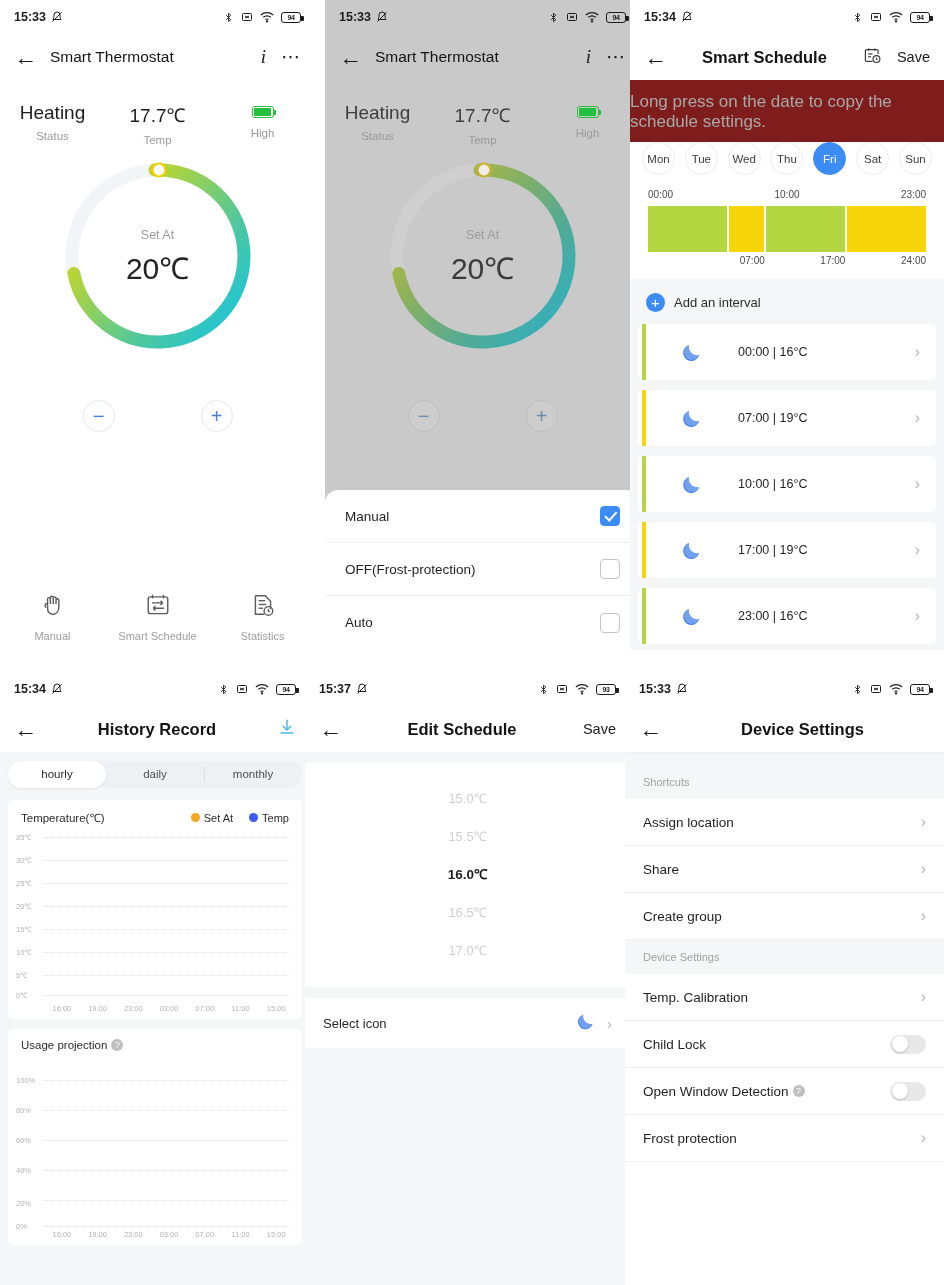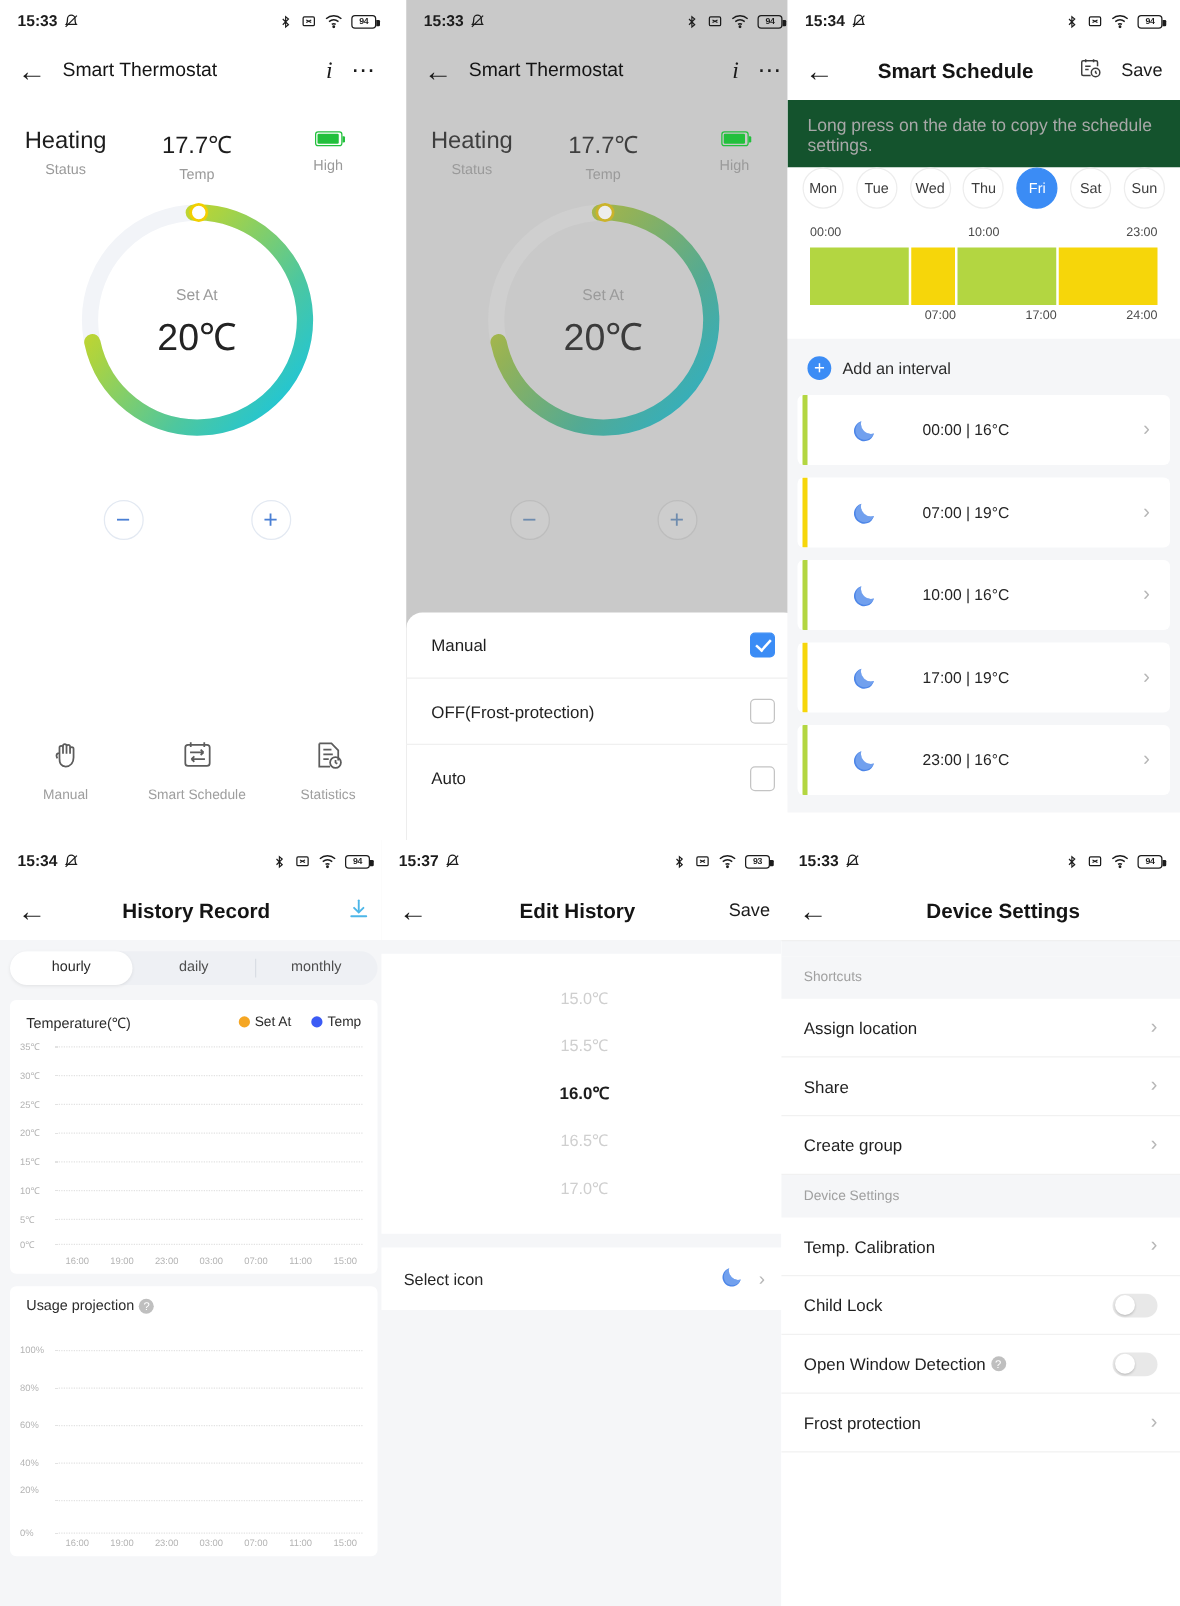--- a/index.html
+++ b/index.html
@@ -101,21 +101,21 @@
     border: 1.5px solid #c4c4c4; background: #fff;
   }
   .cbox.on {
     background: #3b8cf5; border-color: #3b8cf5;
     display: flex; align-items: center; justify-content: center;
   }
   .cbox.on::after {
     content: ""; width: 5px; height: 10px; border: solid #fff;
     border-width: 0 2.2px 2.2px 0; transform: rotate(42deg) translate(-0.5px,-1px);
   }
-  .hint { font-size: 14px; color: #a8a8a8; padding: 12px 16px 10px; background:#14532d; }
+  .hint { font-size: 17px; color: #a8a8a8; padding: 12px 0 10px; background:#7f1d1d; }
   .days { display: flex; justify-content: space-between; padding: 0 12px 14px; background:#fff; }
   .day {
     width: 33px; height: 33px; border-radius: 50%; border: 1px solid #ededed;
     display: flex; align-items: center; justify-content: center;
     font-size: 11.5px; color: #3c3c3c; background: #fff; cursor: pointer;
   }
   .day.active { background: #3b8cf5; border-color: #3b8cf5; color: #fff; }
   .timeline-wrap { background:#fff; padding: 0 18px 10px; }
   .tl-top, .tl-bot { display: flex; font-size: 10px; color: #4a4a4a; height: 14px; }
   .tl-bar { display: flex; height: 46px; gap: 2px; margin: 3px 0; }
@@ -728,21 +728,21 @@
         <div class="chart usage">
           <div class="grid-row" style="top:22px;left:28px;"></div>
             <div class="ytick" style="top:22px">100%</div>
           <div class="grid-row" style="top:52px;left:28px;"></div>
             <div class="ytick" style="top:52px">80%</div>
           <div class="grid-row" style="top:82px;left:28px;"></div>
             <div class="ytick" style="top:82px">60%</div>
           <div class="grid-row" style="top:112px;left:28px;"></div>
             <div class="ytick" style="top:112px">40%</div>
           <div class="grid-row" style="top:142px;left:28px;"></div>
-            <div class="ytick" style="top:134px">20%</div>
+            <div class="ytick" style="top:145px">20%</div>
           <div class="grid-row" style="top:168px;left:28px;"></div>
             <div class="ytick" style="top:168px">0%</div>
         </div>
         <div class="xaxis">
           <span class="xtick">16:00</span>
           <span class="xtick">19:00</span>
           <span class="xtick">23:00</span>
           <span class="xtick">03:00</span>
           <span class="xtick">07:00</span>
           <span class="xtick">11:00</span>
@@ -785,21 +785,21 @@
                 <circle cx="12" cy="17.5" r="1" fill="#1c1c1c"></circle>
               </svg>
           </span>
           <span class="batt">
               <span>93</span>
             </span>
         </div>
       </div>
       <div class="appbar">
         <span class="backarrow">←</span>
-        <span class="appbar-title centered">Edit History</span>
+        <span class="appbar-title centered">Edit Schedule</span>
         <span class="appbar-actions">
           <span class="save-label">Save</span>
         </span>
       </div>
     </div>
 
     <div class="p5-body">
       <div style="height:11px;"></div>
       <div class="picker">
         <div class="pick-item">15.0℃</div>

